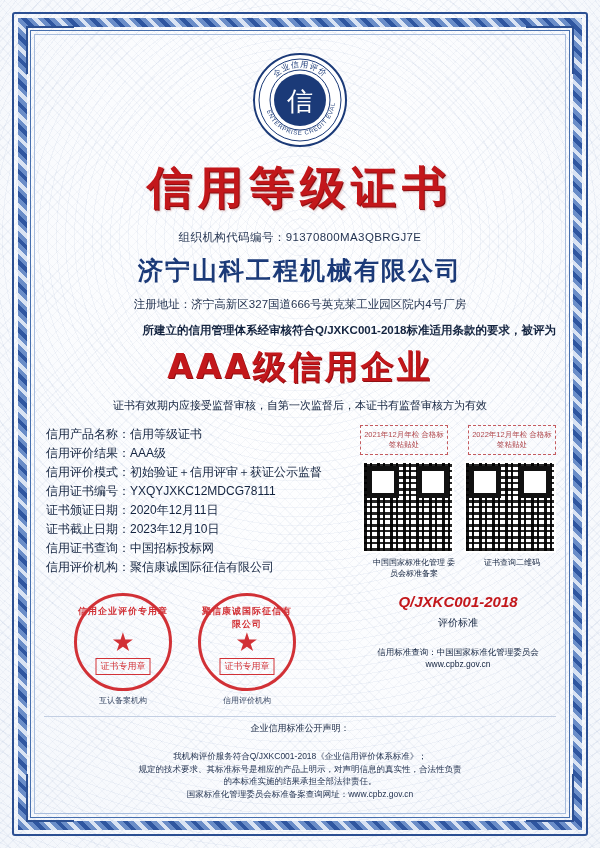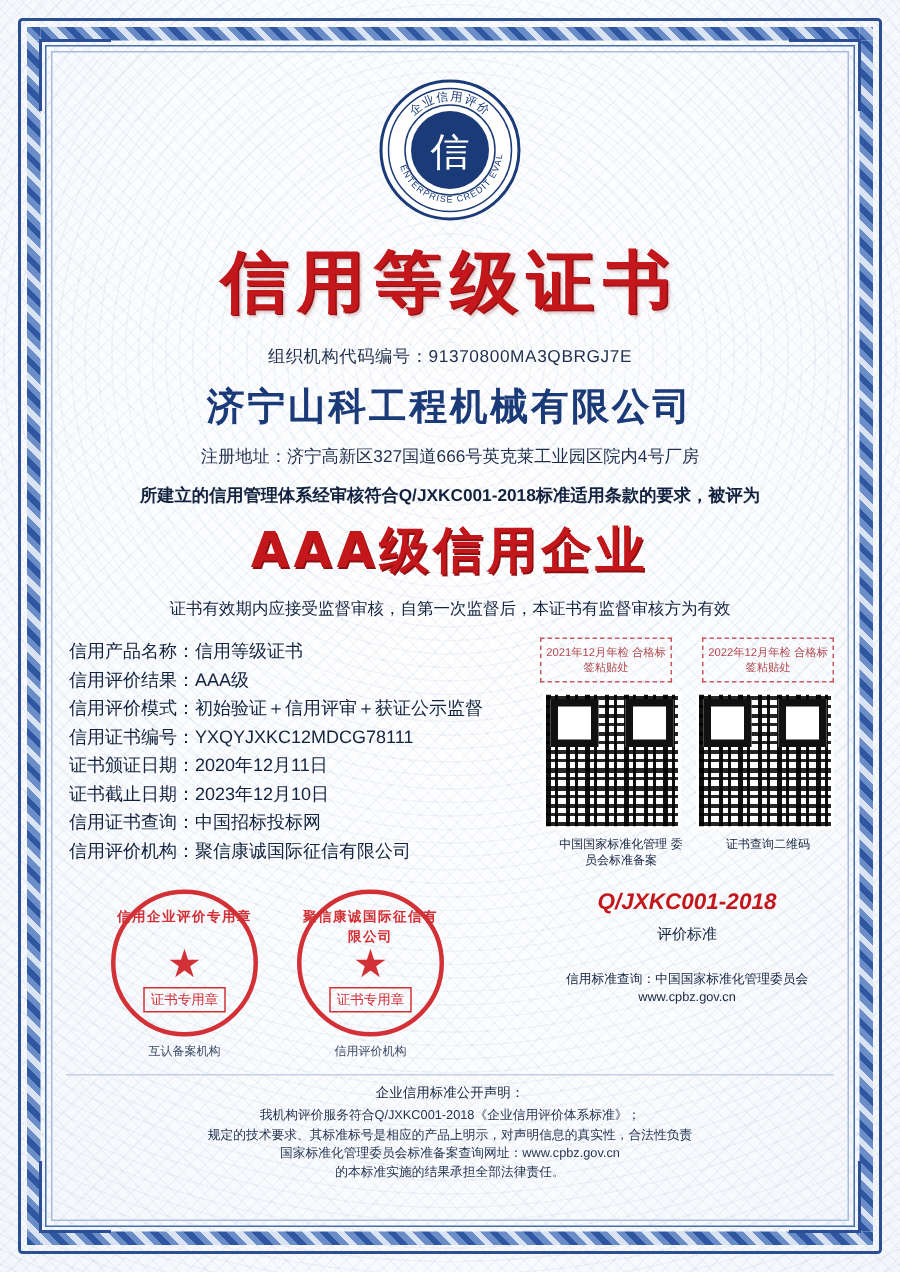--- a/index.html
+++ b/index.html
@@ -113,21 +113,21 @@
     letter-spacing: 2px;
     font-family: "DejaVu Sans", sans-serif;
   }
   .address {
     text-align: center;
     margin-top: 10px;
     font-size: 11.5px;
     color: #1f2f4d;
   }
   .statement {
-    text-align: center;
+    text-align: right;
     margin-top: 11px;
     font-size: 11.5px;
     color: #13233f;
     font-weight: bold;
   }
   .grade {
     text-align: center;
     margin-top: 7px;
     font-size: 33px;
     font-weight: bold;
@@ -306,21 +306,21 @@
   
   .footer {
     margin-top: 10px;
     text-align: center;
     border-top: 1px solid #c3cfe3;
     padding-top: 5px;
   }
   .footer .f-title {
     font-size: 9px;
     color: #13233f;
-    margin-bottom: 2px;
+    margin-bottom: 15px;
   }
   .footer .f-line {
     font-size: 8.5px;
     line-height: 12.5px;
     color: #1f2f4d;
   }
 </style>
 </head>
 <body>
 
@@ -449,18 +449,18 @@
           <div>信用标准查询：中国国家标准化管理委员会</div>
           <div class="url">www.cpbz.gov.cn</div>
         </div>
       </div>
     </div>
 
     <div class="footer">
       <div class="f-title">企业信用标准公开声明：</div>
       <div class="f-line">我机构评价服务符合Q/JXKC001-2018《企业信用评价体系标准》；</div>
       <div class="f-line">规定的技术要求、其标准标号是相应的产品上明示，对声明信息的真实性，合法性负责</div>
+      <div class="f-line">的本标准实施的结果承担全部法律责任。</div>
       <div class="f-line">国家标准化管理委员会标准备案查询网址：www.cpbz.gov.cn</div>
-      <div class="f-line">的本标准实施的结果承担全部法律责任。</div>
     </div>
 
   </div>
 </div>
 
 </body></html>

